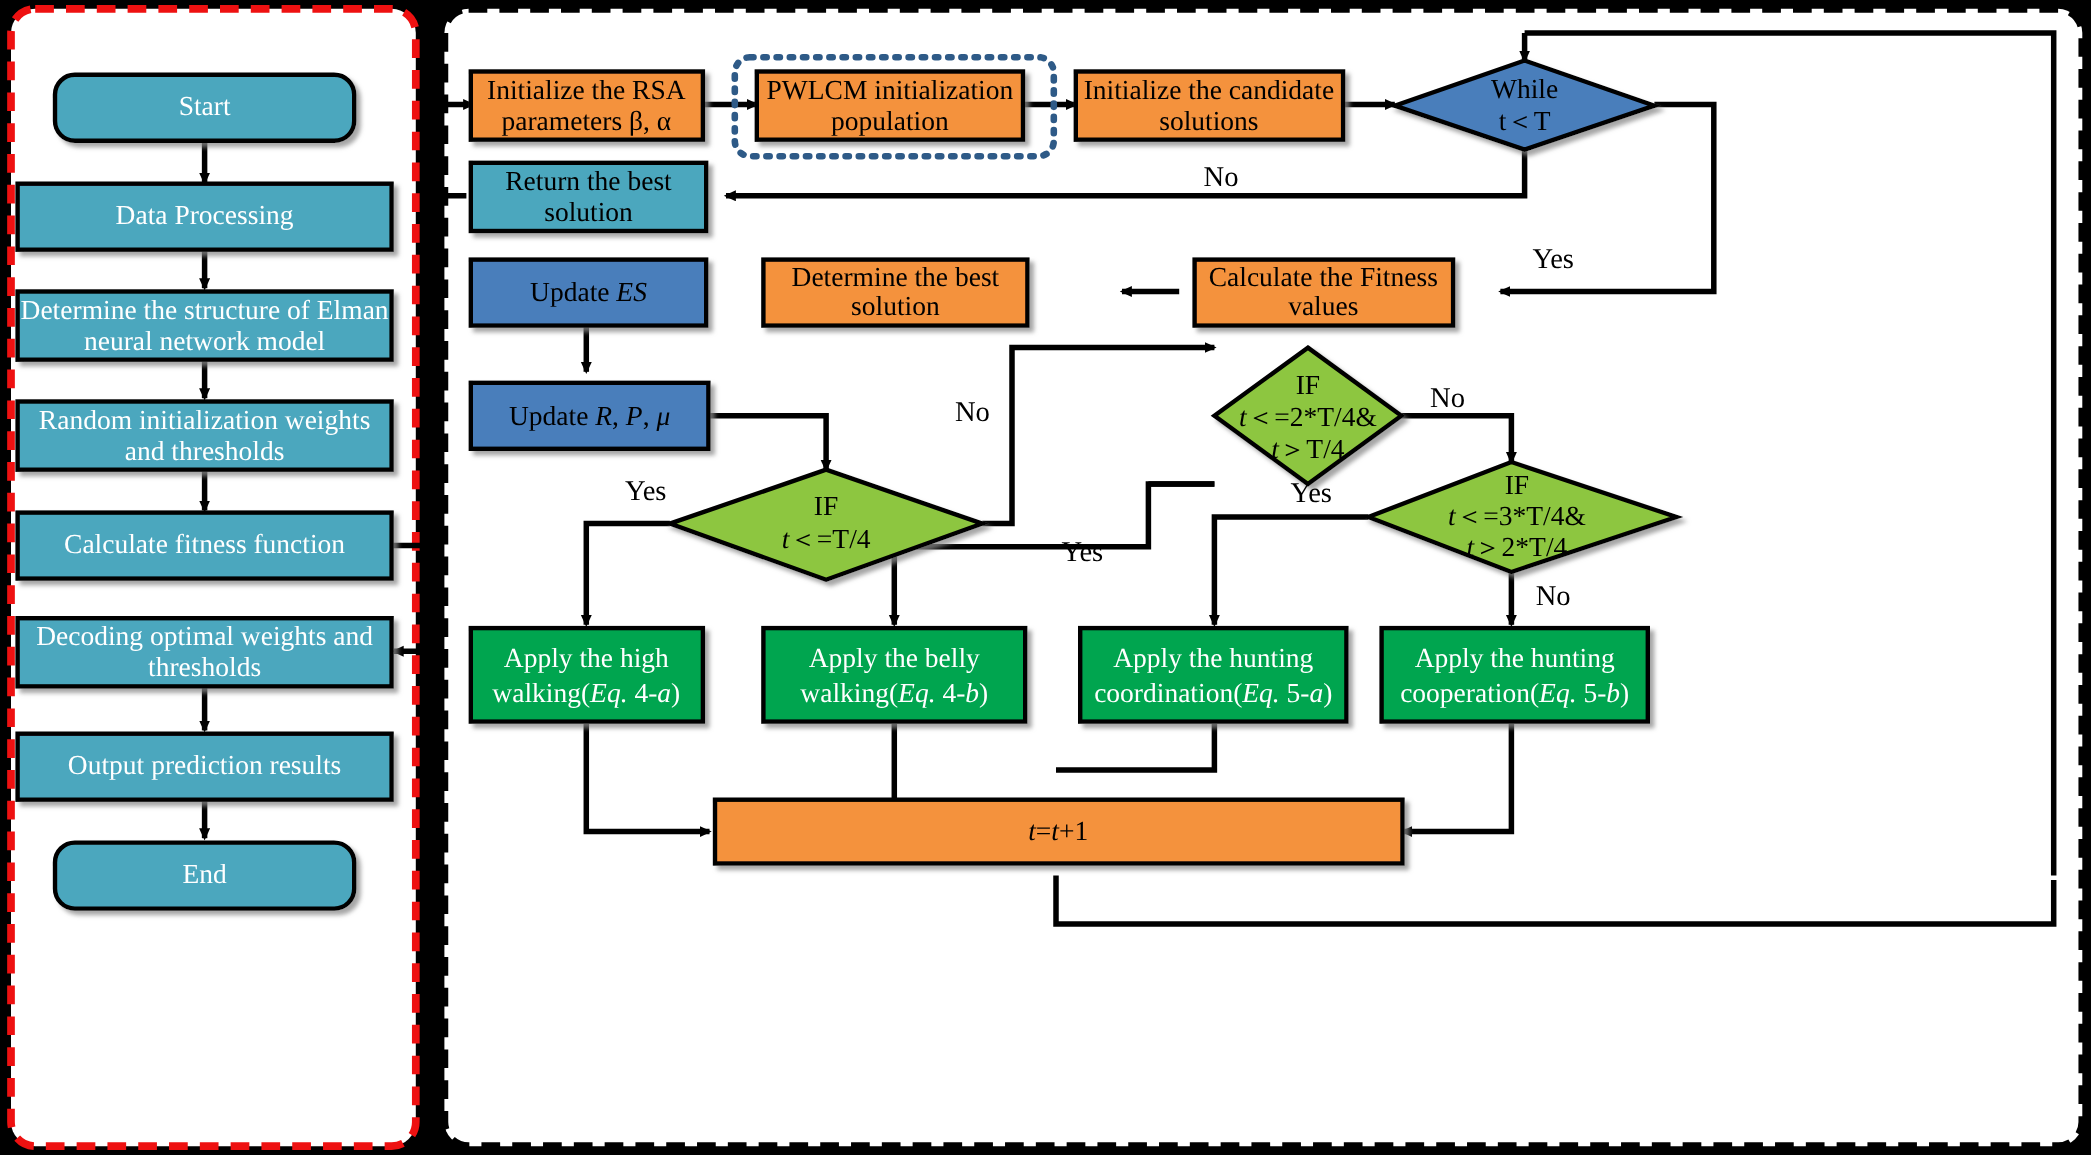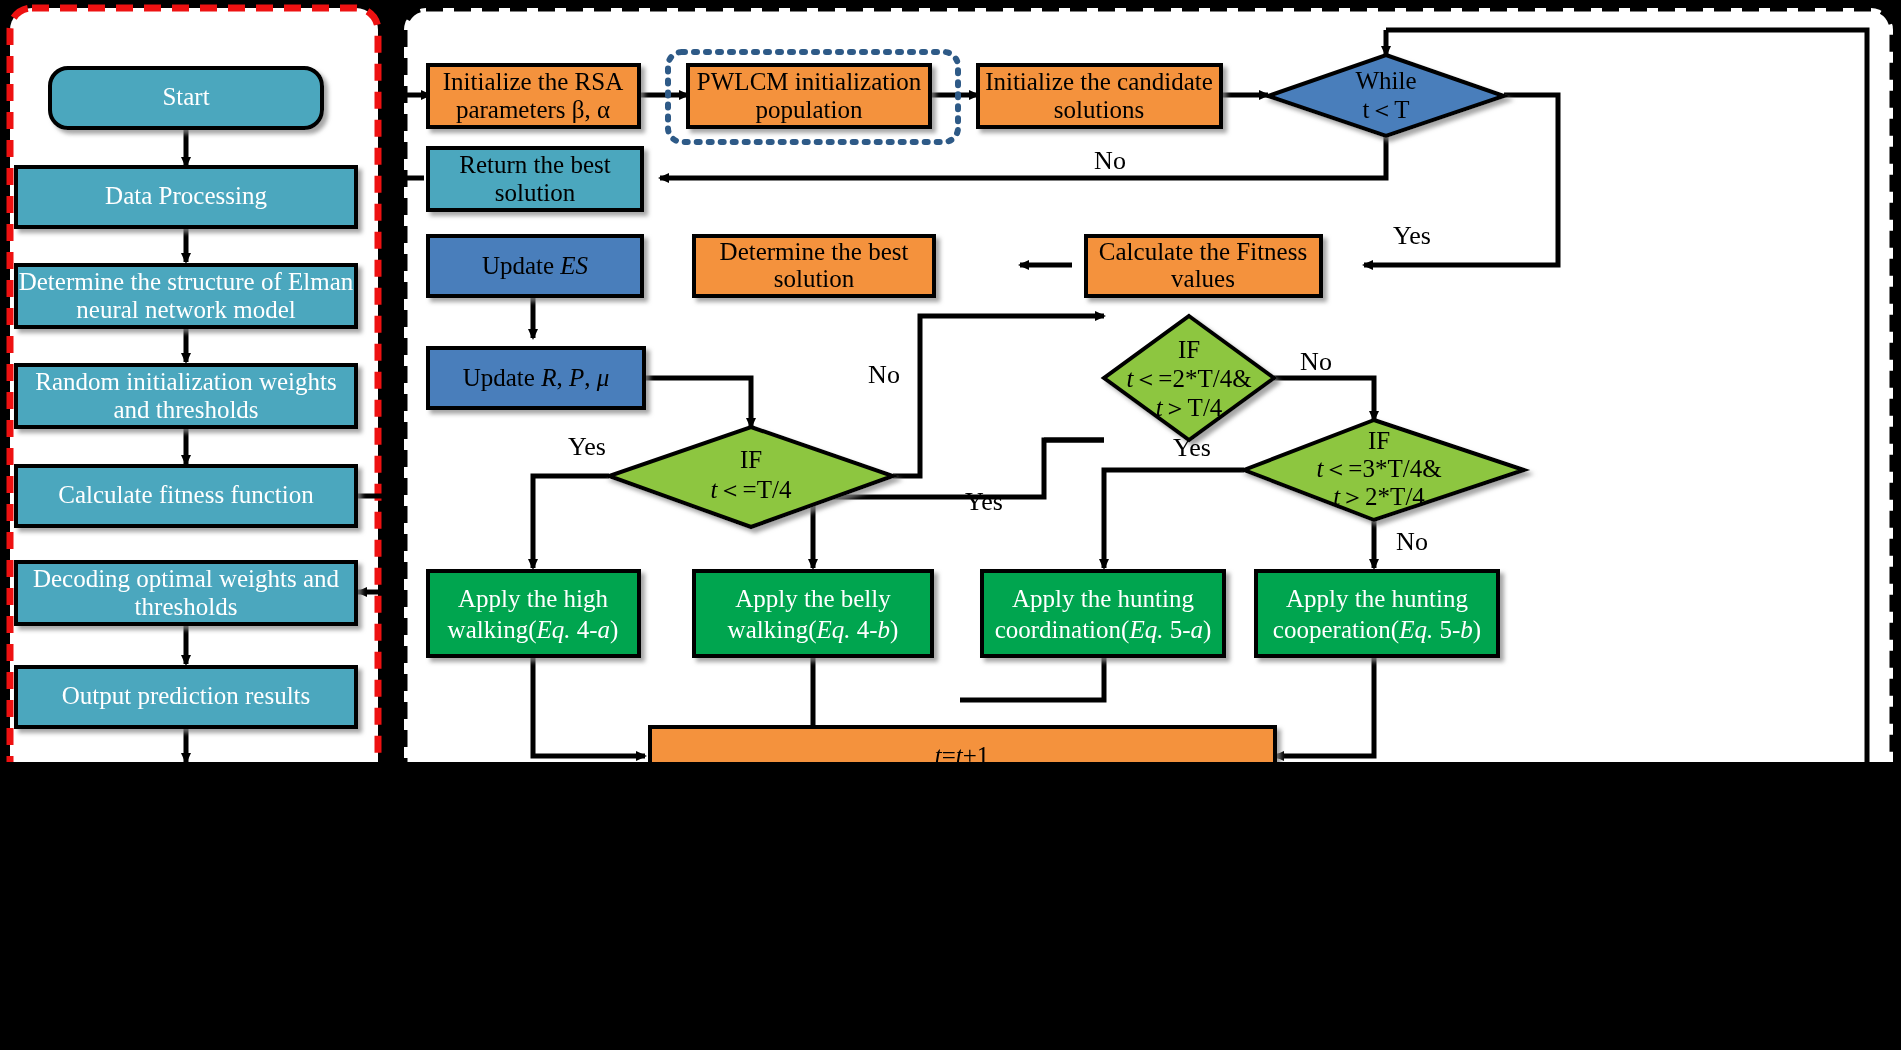--- a/index.html
+++ b/index.html
@@ -1,17 +1,17 @@
 <!DOCTYPE html>
 <html><head>
 <meta charset="utf-8">
 <style>
   html,body{margin:0;padding:0;background:#000;}
   body{width:1901px;height:1050px;font-family:"Liberation Serif",serif;}
-  #root{position:relative;width:1901px;height:762px;background:#000;overflow:hidden;}
+  #root{position:relative;width:1901px;height:1050px;background:#000;overflow:hidden;}
   svg{display:block;}
   .nodeText{font-family:"Liberation Serif",serif;font-size:25px;fill:#000;text-anchor:middle;dominant-baseline:middle;}
   .nodeTextW{font-family:"Liberation Serif",serif;font-size:25px;fill:#ffffff;text-anchor:middle;dominant-baseline:middle;}
   .edgeLabel{font-family:"Liberation Serif",serif;font-size:26px;fill:#000;text-anchor:middle;dominant-baseline:middle;}
   .ital{font-style:italic;}
 </style>
 </head>
 <body>
 
 <div id="root">

